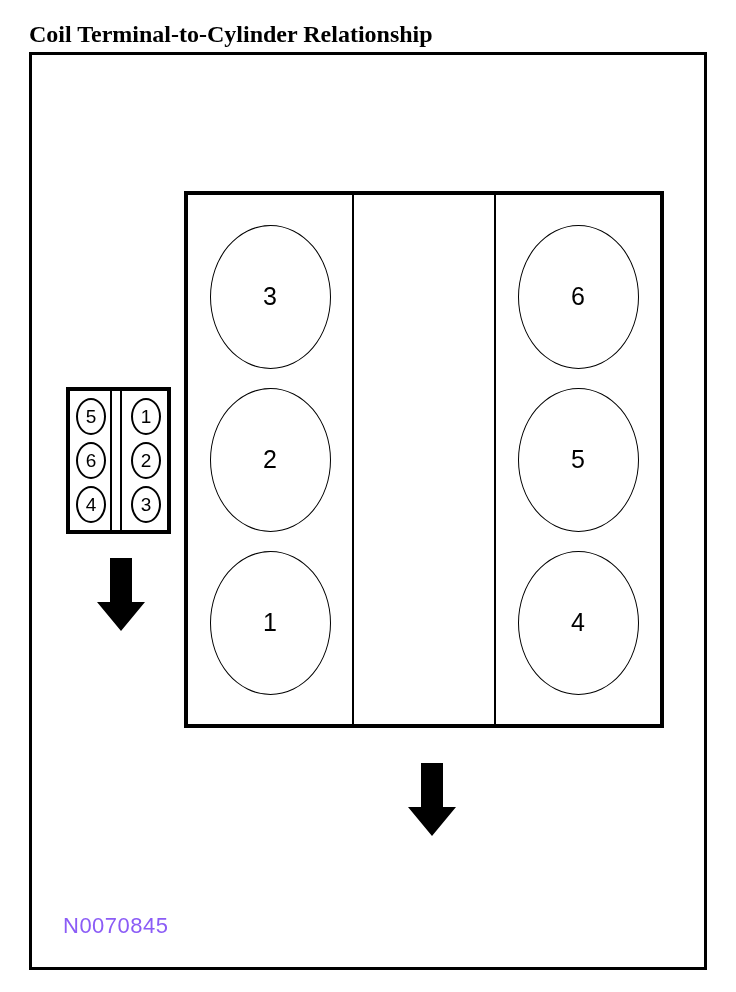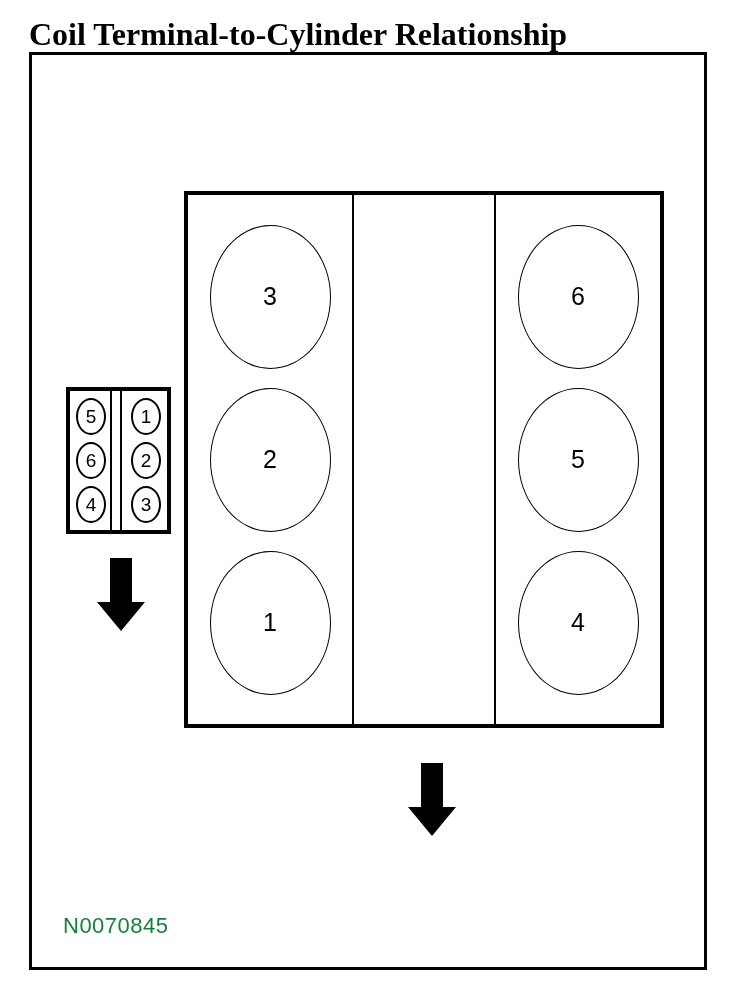--- a/index.html
+++ b/index.html
@@ -20,21 +20,21 @@
     background: #ffffff;
   }
 
   
   #diagram-title {
     position: absolute;
     left: 29px;
     top: 20px;
     font-family: "Liberation Serif", serif;
     font-weight: bold;
-    font-size: 32px;
+    font-size: 24px;
     line-height: 28px;
     letter-spacing: 0px;
     white-space: nowrap;
     color: #000000;
   }
 
   
   #page-frame {
     position: absolute;
     left: 29px;
@@ -158,21 +158,21 @@
   }
 
   
   #reference-label {
     position: absolute;
     left: 63px;
     top: 913px;
     font-family: "Liberation Sans", sans-serif;
     font-size: 22px;
     letter-spacing: 0.5px;
-    color: #15803d;
+    color: #8b5cf6;
     white-space: nowrap;
   }
 </style>
 </head>
 <body>
 
 <div id="page">
 
   <div id="diagram-title">Coil Terminal-to-Cylinder Relationship</div>
 

